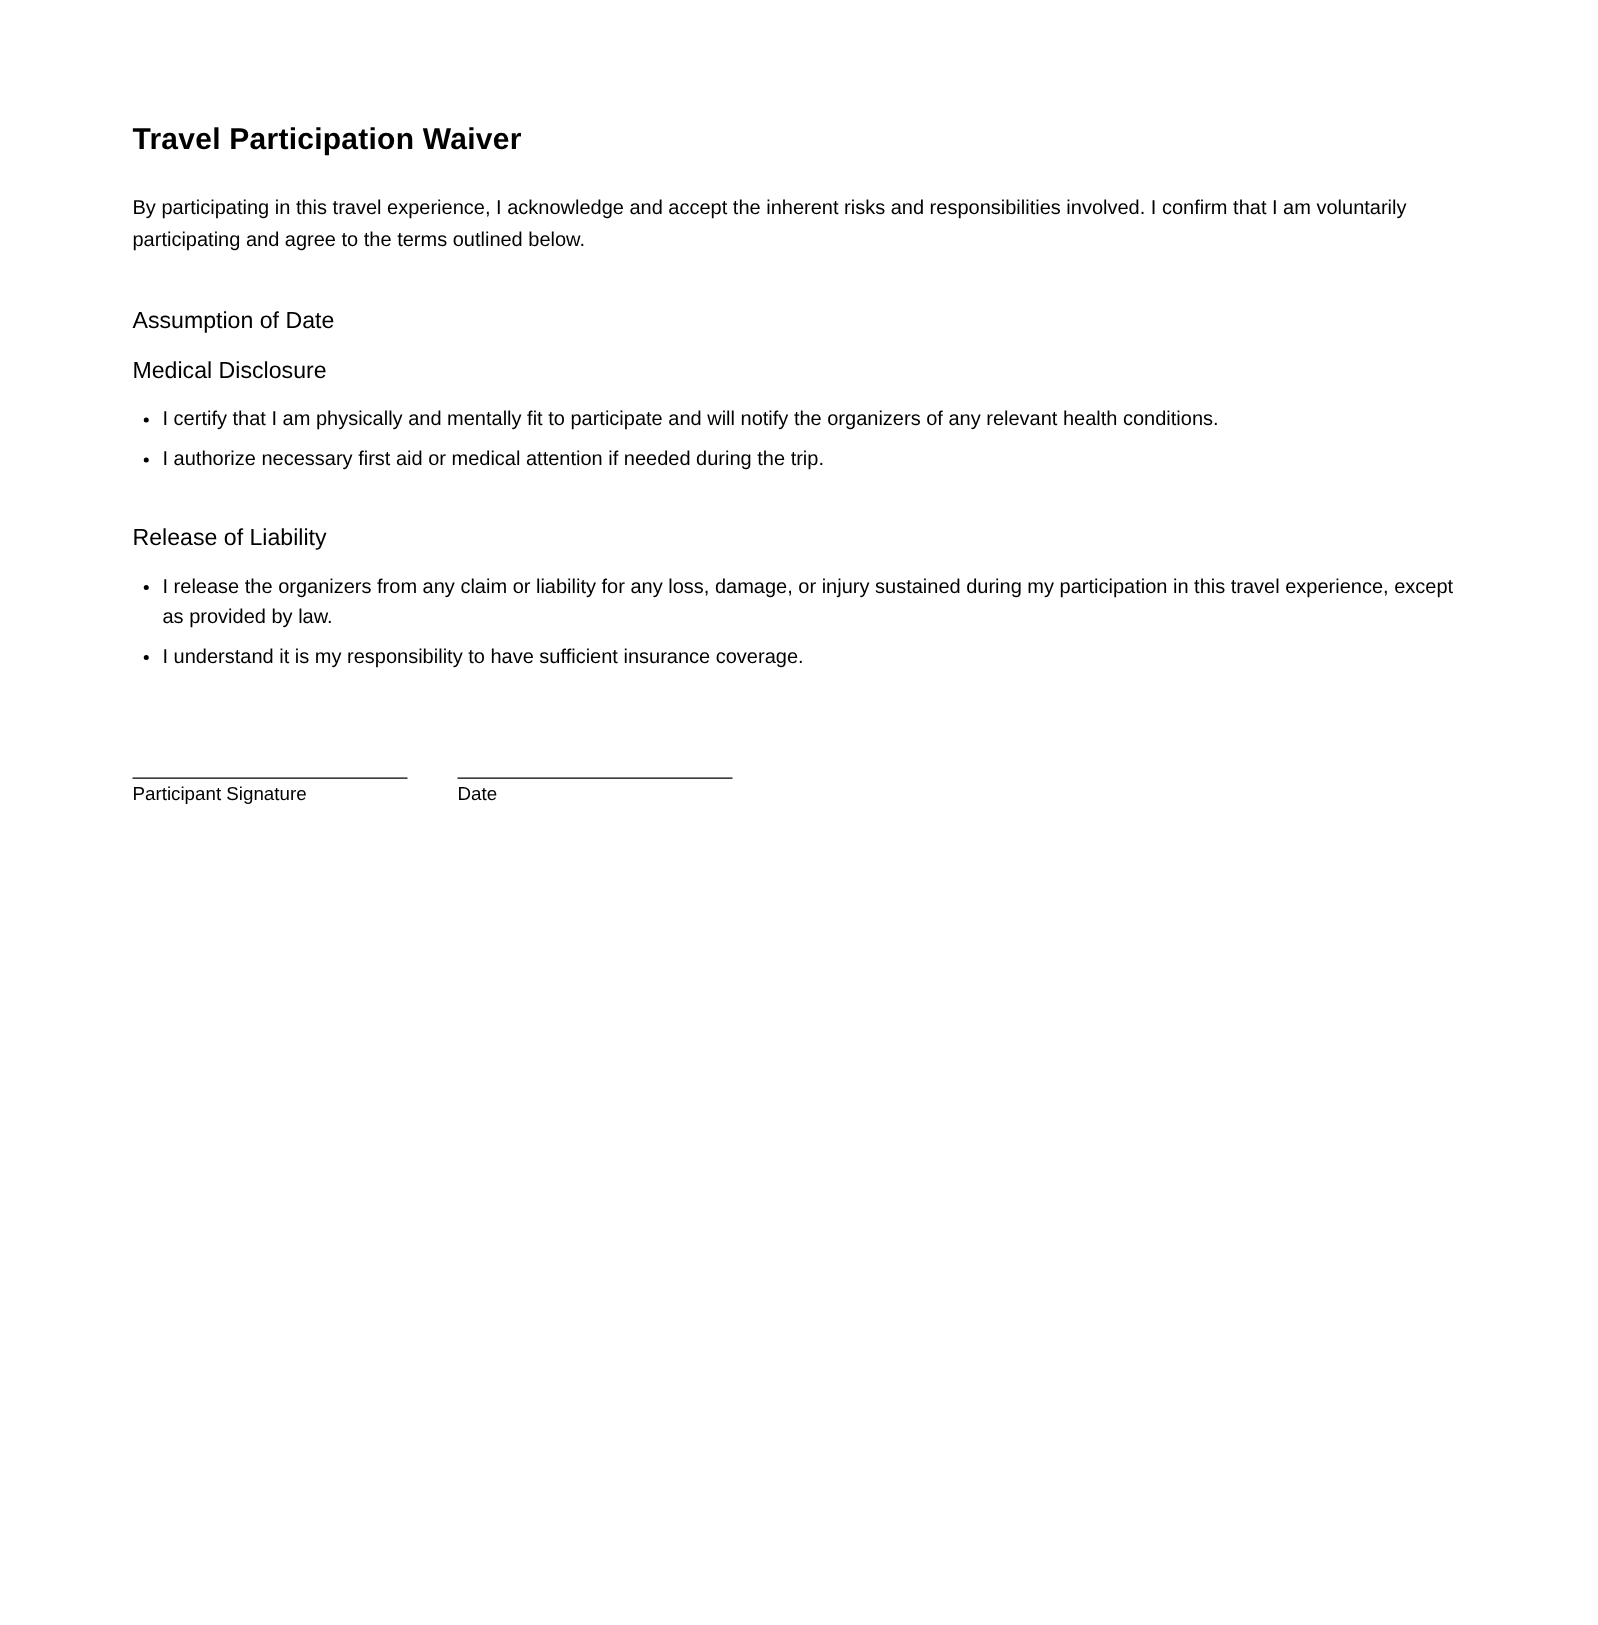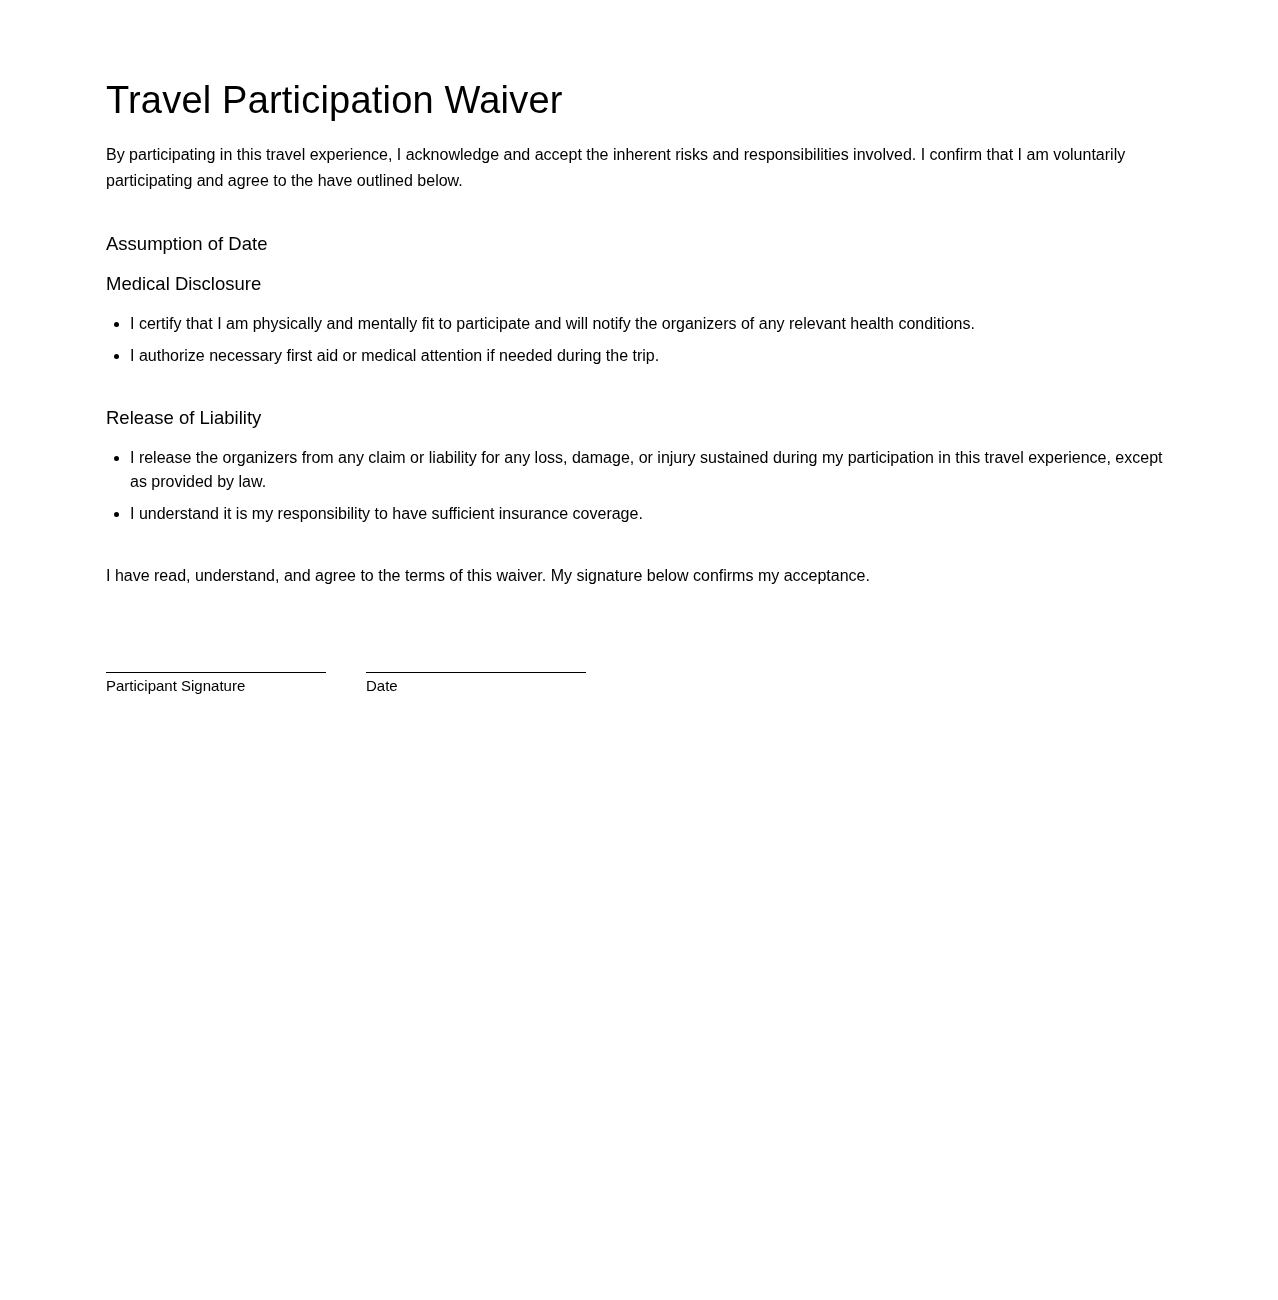--- a/index.html
+++ b/index.html
@@ -3,21 +3,21 @@
   <meta charset="utf-8">
   <style>
     html, body { margin: 0; padding: 0; background: #ffffff; }
     body {
       width: 1278px; height: 1300px;
       font-family: "Liberation Sans", sans-serif;
       color: #000;
     }
     .page { padding: 82px 106px 0 106px; }
     h1 {
-      font-size: 38px; font-weight: normal; margin: 0 0 24px 0;
+      font-size: 24px; font-weight: bold; margin: 12px 0 24px 0;
       line-height: 36px; letter-spacing: 0.2px;
     }
     p.intro {
       font-size: 16px; line-height: 26px; margin: 0 0 38px 0;
     }
     h2 {
       font-size: 18.5px; font-weight: normal; margin: 0 0 16px 0; line-height: 24px;
     }
     ul {
       margin: 0 0 38px 0; padding-left: 24px;
@@ -29,21 +29,21 @@
     .sigs { display: flex; gap: 40px; margin-top: 84px; }
     .sig { width: 220px; }
     .line { border-top: 1.5px solid #000; height: 0; }
     .sig-label { font-size: 15px; margin-top: 4px; line-height: 18px; }
   </style>
 </head>
 <body>
 
 <div class="page">
   <h1>Travel Participation Waiver</h1>
-  <p class="intro">By participating in this travel experience, I acknowledge and accept the inherent risks and responsibilities involved. I confirm that I am voluntarily participating and agree to the have outlined below.</p>
+  <p class="intro">By participating in this travel experience, I acknowledge and accept the inherent risks and responsibilities involved. I confirm that I am voluntarily participating and agree to the terms outlined below.</p>
 
   <div>
     <h2>Assumption of Date</h2>
   </div>
 
   <div>
     <h2>Medical Disclosure</h2>
     <ul>
       <li>I certify that I am physically and mentally fit to participate and will notify the organizers of any relevant health conditions.</li>
       <li>I authorize necessary first aid or medical attention if needed during the trip.</li>
@@ -52,21 +52,20 @@
 
   <div>
     <h2>Release of Liability</h2>
     <ul>
       <li>I release the organizers from any claim or liability for any loss, damage, or injury sustained during my participation in this travel experience, except as provided by law.</li>
       <li>I understand it is my responsibility to have sufficient insurance coverage.</li>
     </ul>
   </div>
 
   <div>
-    <p class="agree">I have read, understand, and agree to the terms of this waiver. My signature below confirms my acceptance.</p>
   </div>
 
   <div class="sigs">
     <div class="sig">
       <div class="line"></div>
       <div class="sig-label">Participant Signature</div>
     </div>
     <div class="sig">
       <div class="line"></div>
       <div class="sig-label">Date</div>

